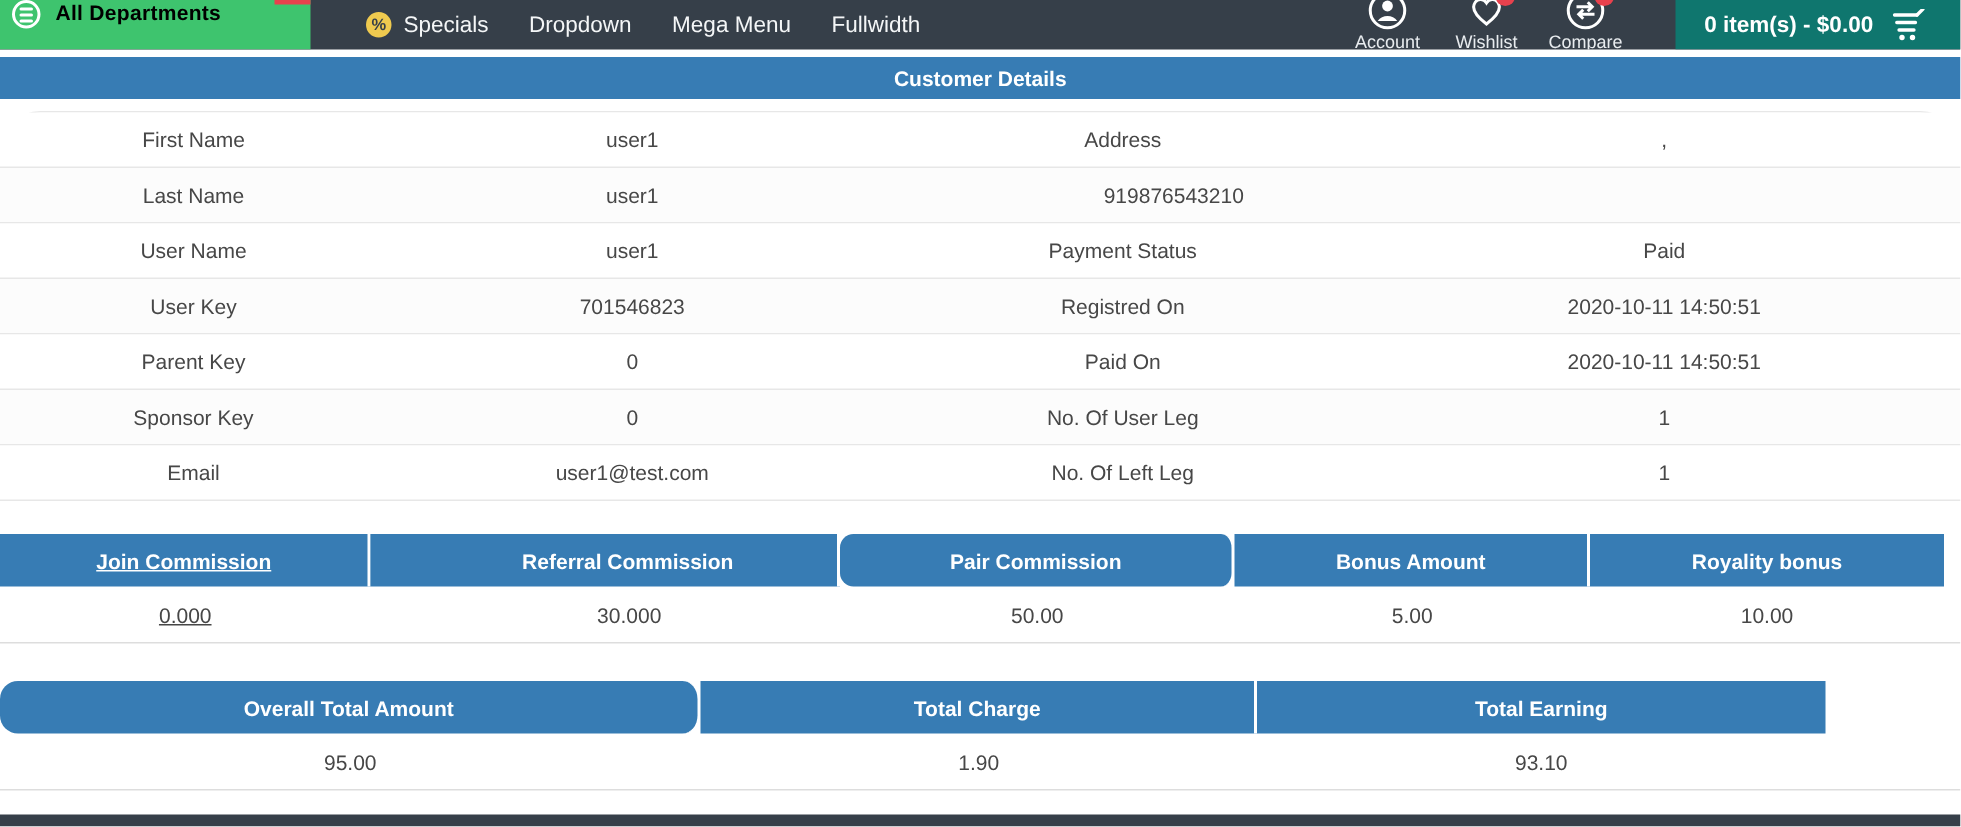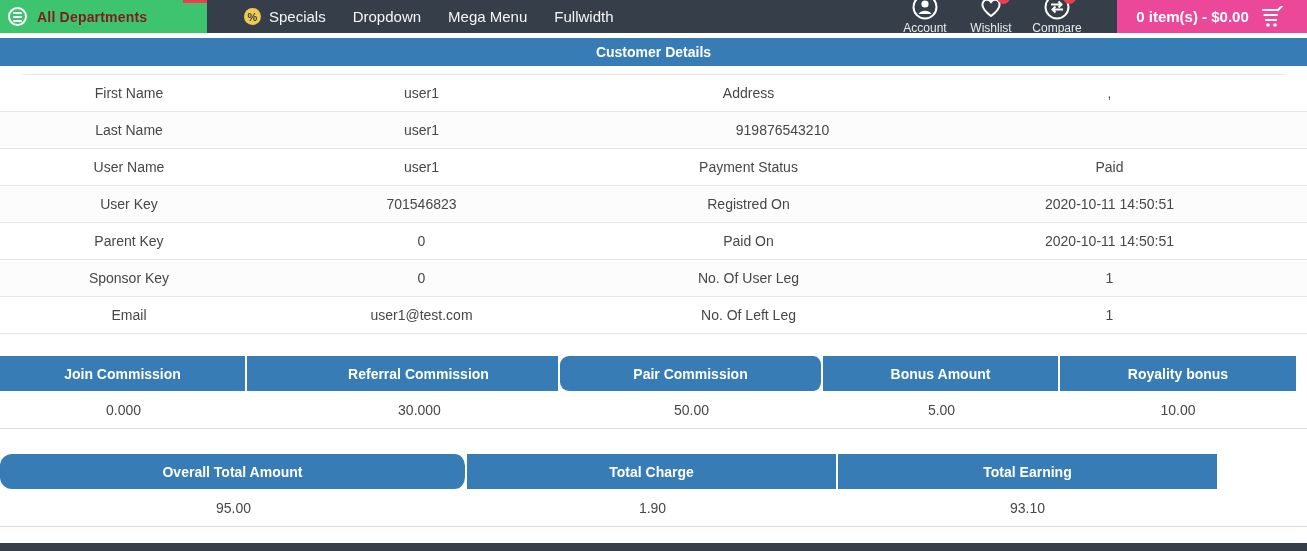--- a/index.html
+++ b/index.html
@@ -2,22 +2,22 @@
 <html><head>
 <meta charset="utf-8">
 <style>
   * { margin:0; padding:0; box-sizing:border-box; }
   html,body { width:1307px; height:551px; background:#fff; overflow:hidden;
               font-family:"Liberation Sans", sans-serif; position:relative; }
 
   
   .nav { position:relative; width:100%; height:33px; background:#363f49;
          display:flex; align-items:stretch; overflow:hidden; }
-  .dept-btn { width:207px; background:#3ec46e; color:#7f1d1d; display:flex;
-              align-items:center; gap:10px; padding-left:8px; cursor:pointer; }
+  .dept-btn { width:207px; background:#3ec46e; color:#000000; display:flex;
+              gap:10px; padding-left:8px; cursor:pointer; }
   .dept-btn .label { font-size:14px; font-weight:bold; letter-spacing:.2px; }
   .burger { width:19px; height:19px; border:2px solid #fff; border-radius:50%;
             display:flex; flex-direction:column; justify-content:center; gap:2px;
             align-items:center; flex:0 0 auto; }
   .burger i { display:block; width:9px; height:2px; background:#fff; border-radius:1px; }
   .red-sliver { position:absolute; left:183px; top:0; width:24px; height:3px;
                 background:#e8414d; }
 
   .menu { display:flex; align-items:center; gap:27px; padding-left:37px; color:#f4f6f7; }
   .menu-item { font-size:15px; display:flex; align-items:center; gap:8px; cursor:pointer; }
@@ -27,21 +27,21 @@
 
   .icon-group { margin-left:auto; display:flex; gap:14px; align-items:flex-start;
                 padding-right:34px; }
   .nav-icon { position:relative; display:flex; flex-direction:column; align-items:center;
               width:52px; margin-top:-6px; cursor:pointer; }
   .nav-icon svg { display:block; }
   .nav-icon .cap { font-size:12px; color:#e8ecef; margin-top:1px; }
   .mini-badge { position:absolute; top:-3px; right:7px; width:13px; height:13px;
                 border-radius:50%; background:#e8414d; }
 
-  .cart-box { width:190px; background:#ec4899; color:#fff; display:flex;
+  .cart-box { width:190px; background:#0f766e; color:#fff; display:flex;
               align-items:center; justify-content:center; gap:11px; cursor:pointer; }
   .cart-box .amt { font-size:15px; font-weight:bold; }
 
   
   .panel-head { margin-top:5px; height:28px; background:#377cb4; color:#fff;
                 display:flex; align-items:center; justify-content:center;
                 font-size:14px; font-weight:bold; }
 
   
   .cust-table { margin-top:8px; border-top:1px solid #e7e7e7;border-radius:27px; }
@@ -53,21 +53,21 @@
 
   
   .comm-table { margin-top:22px; }
   .comm-head { display:flex; height:35px; }
   .comm-head .hcell { background:#377cb4; color:#fff; font-size:14px; font-weight:bold;
                       display:flex; align-items:center; justify-content:center; }
   .comm-head .hcell:not(:last-child) { border-right:2px solid #fff; }
   .comm-vals { display:flex; height:38px; border-bottom:1px solid #ddd; }
   .comm-vals .vcell { display:flex; align-items:center; justify-content:center;
                       font-size:14px; color:#474747; }
-  .k1 { width:247px; } .k2 { width:313px;padding-left:32px; } .k3 { width:263px;border-radius:9px; }
+  .k1 { width:247px;text-decoration:underline; } .k2 { width:313px;padding-left:32px; } .k3 { width:263px;border-radius:9px; }
   .k4 { width:237px; } .k5 { width:236px; }
 
   
   .tot-table { margin-top:25px; }
   .t1 { width:467px;border-radius:12px; } .t2 { width:371px; } .t3 { width:379px; }
 
   
   .footer-bar { position:absolute; left:0; bottom:0; width:100%; height:8px;
                 background:#363f49; }
 </style>

